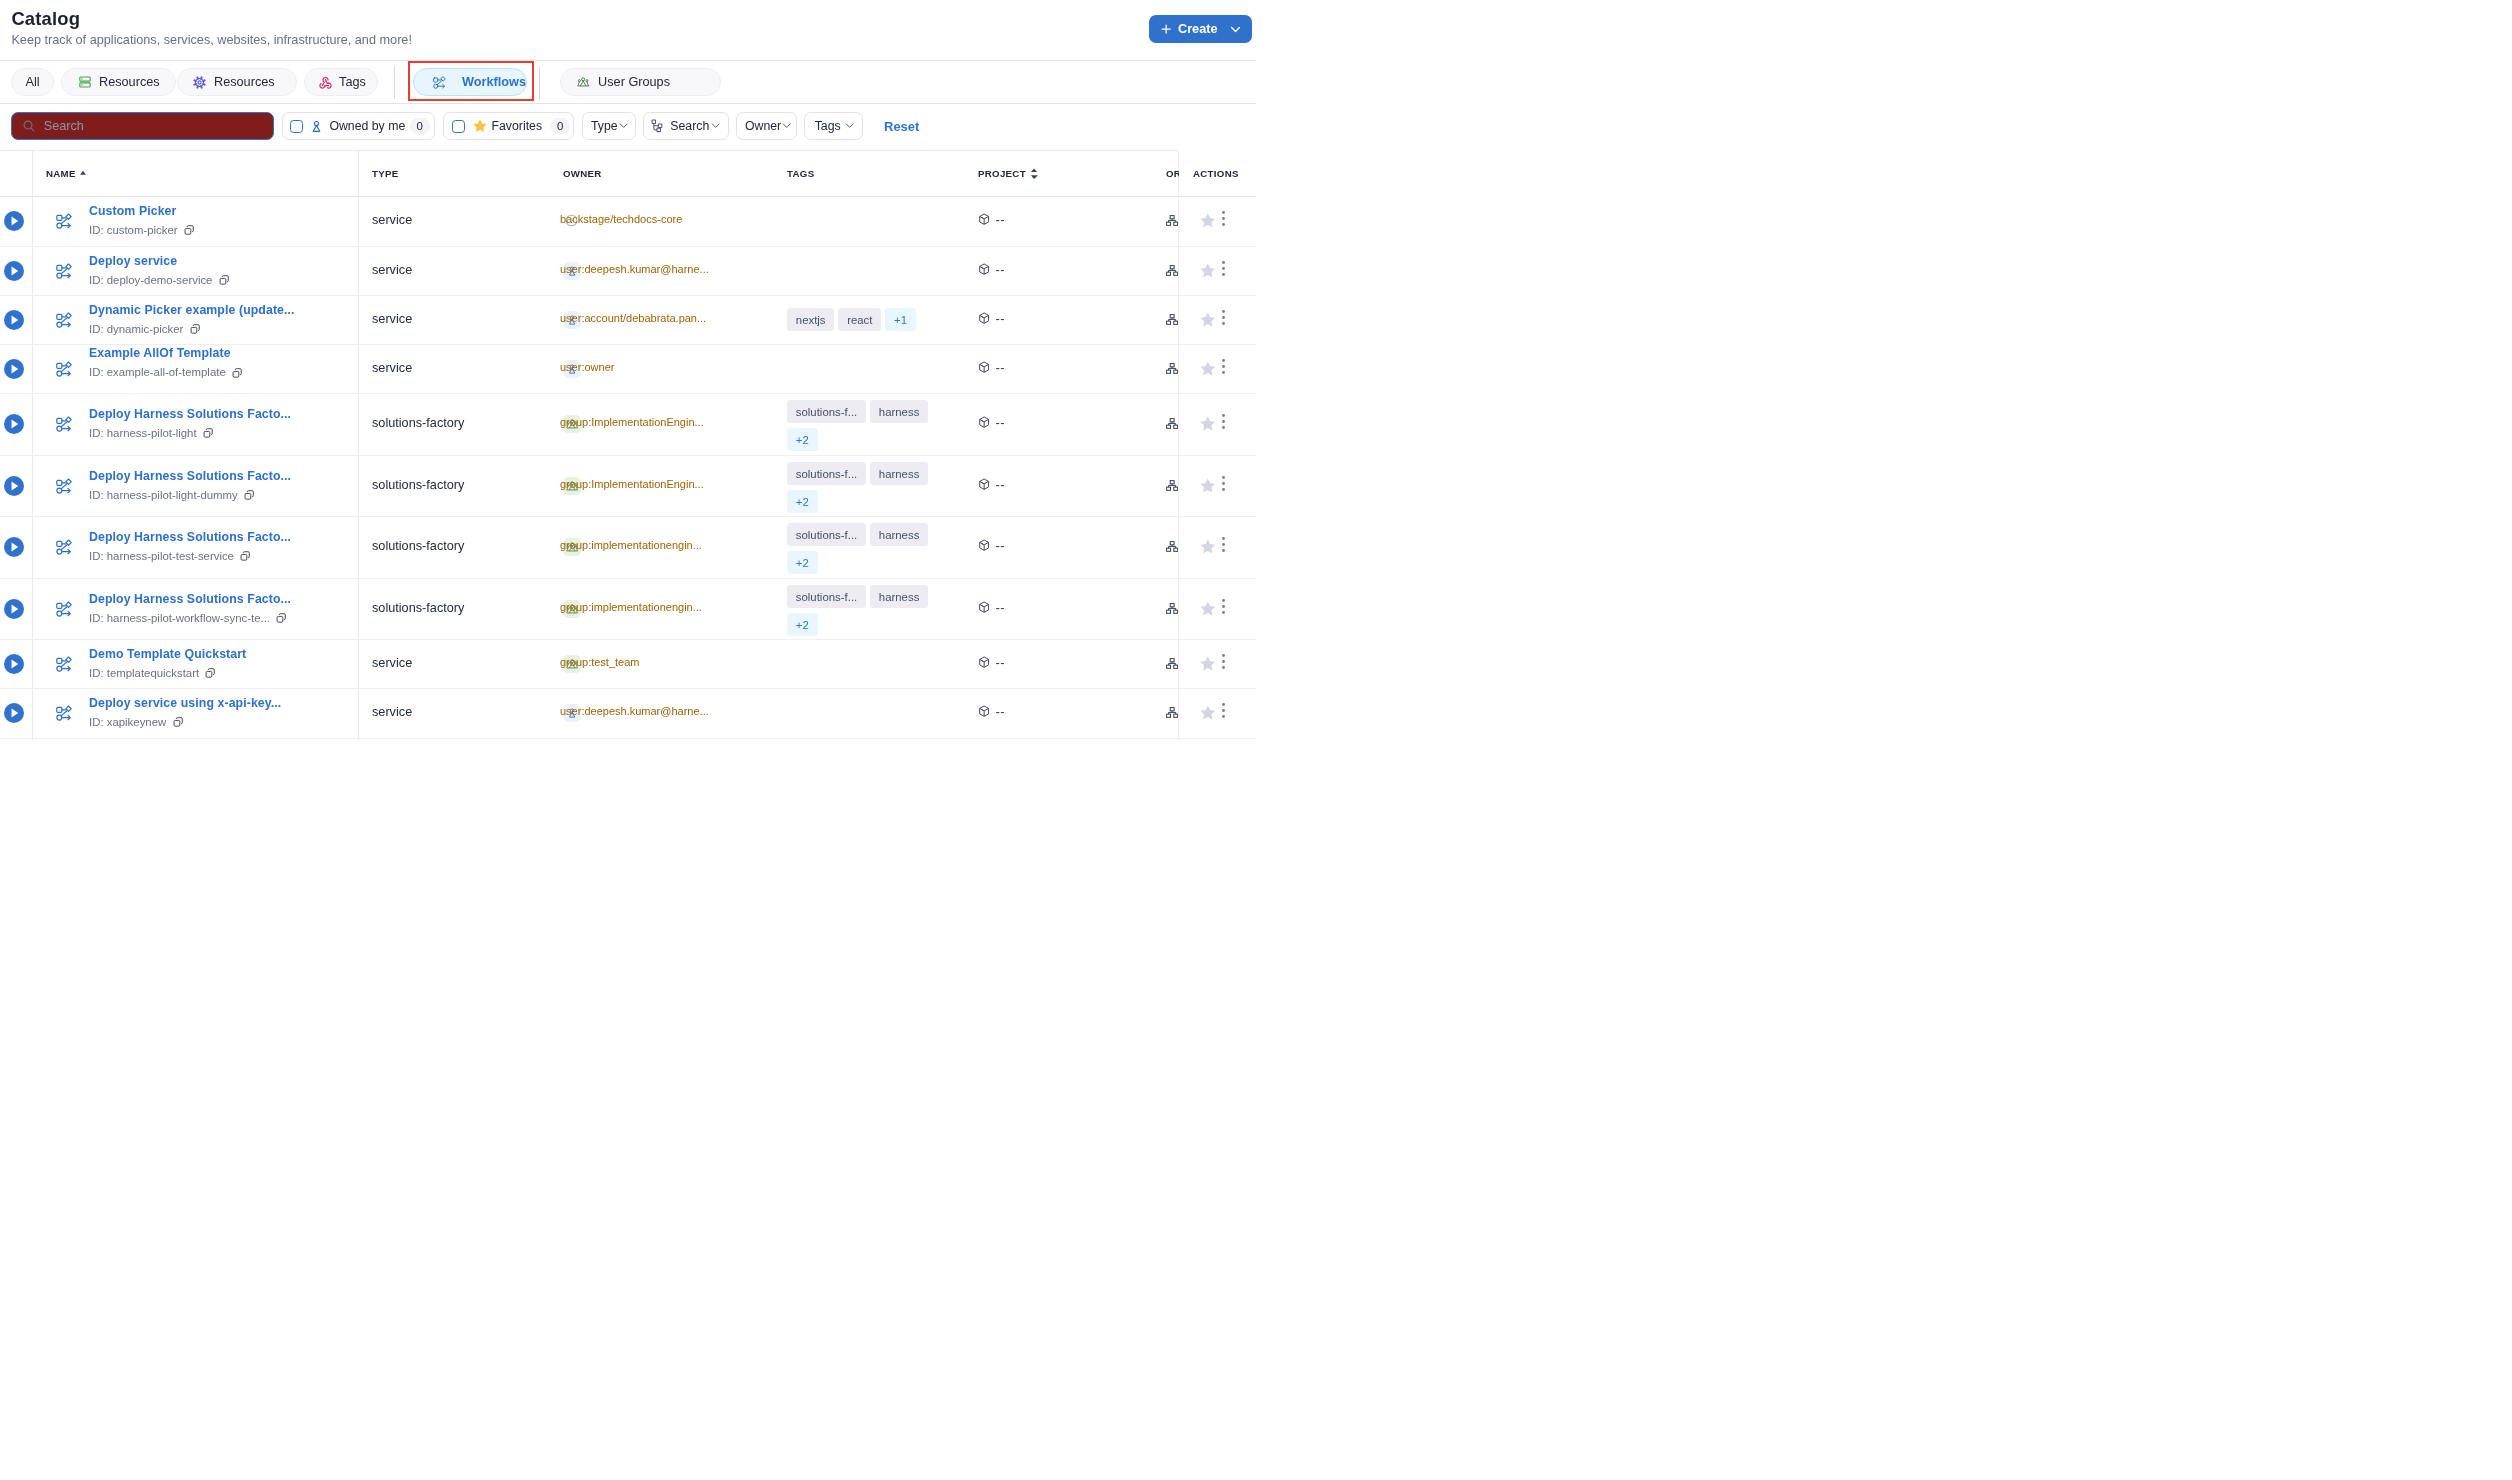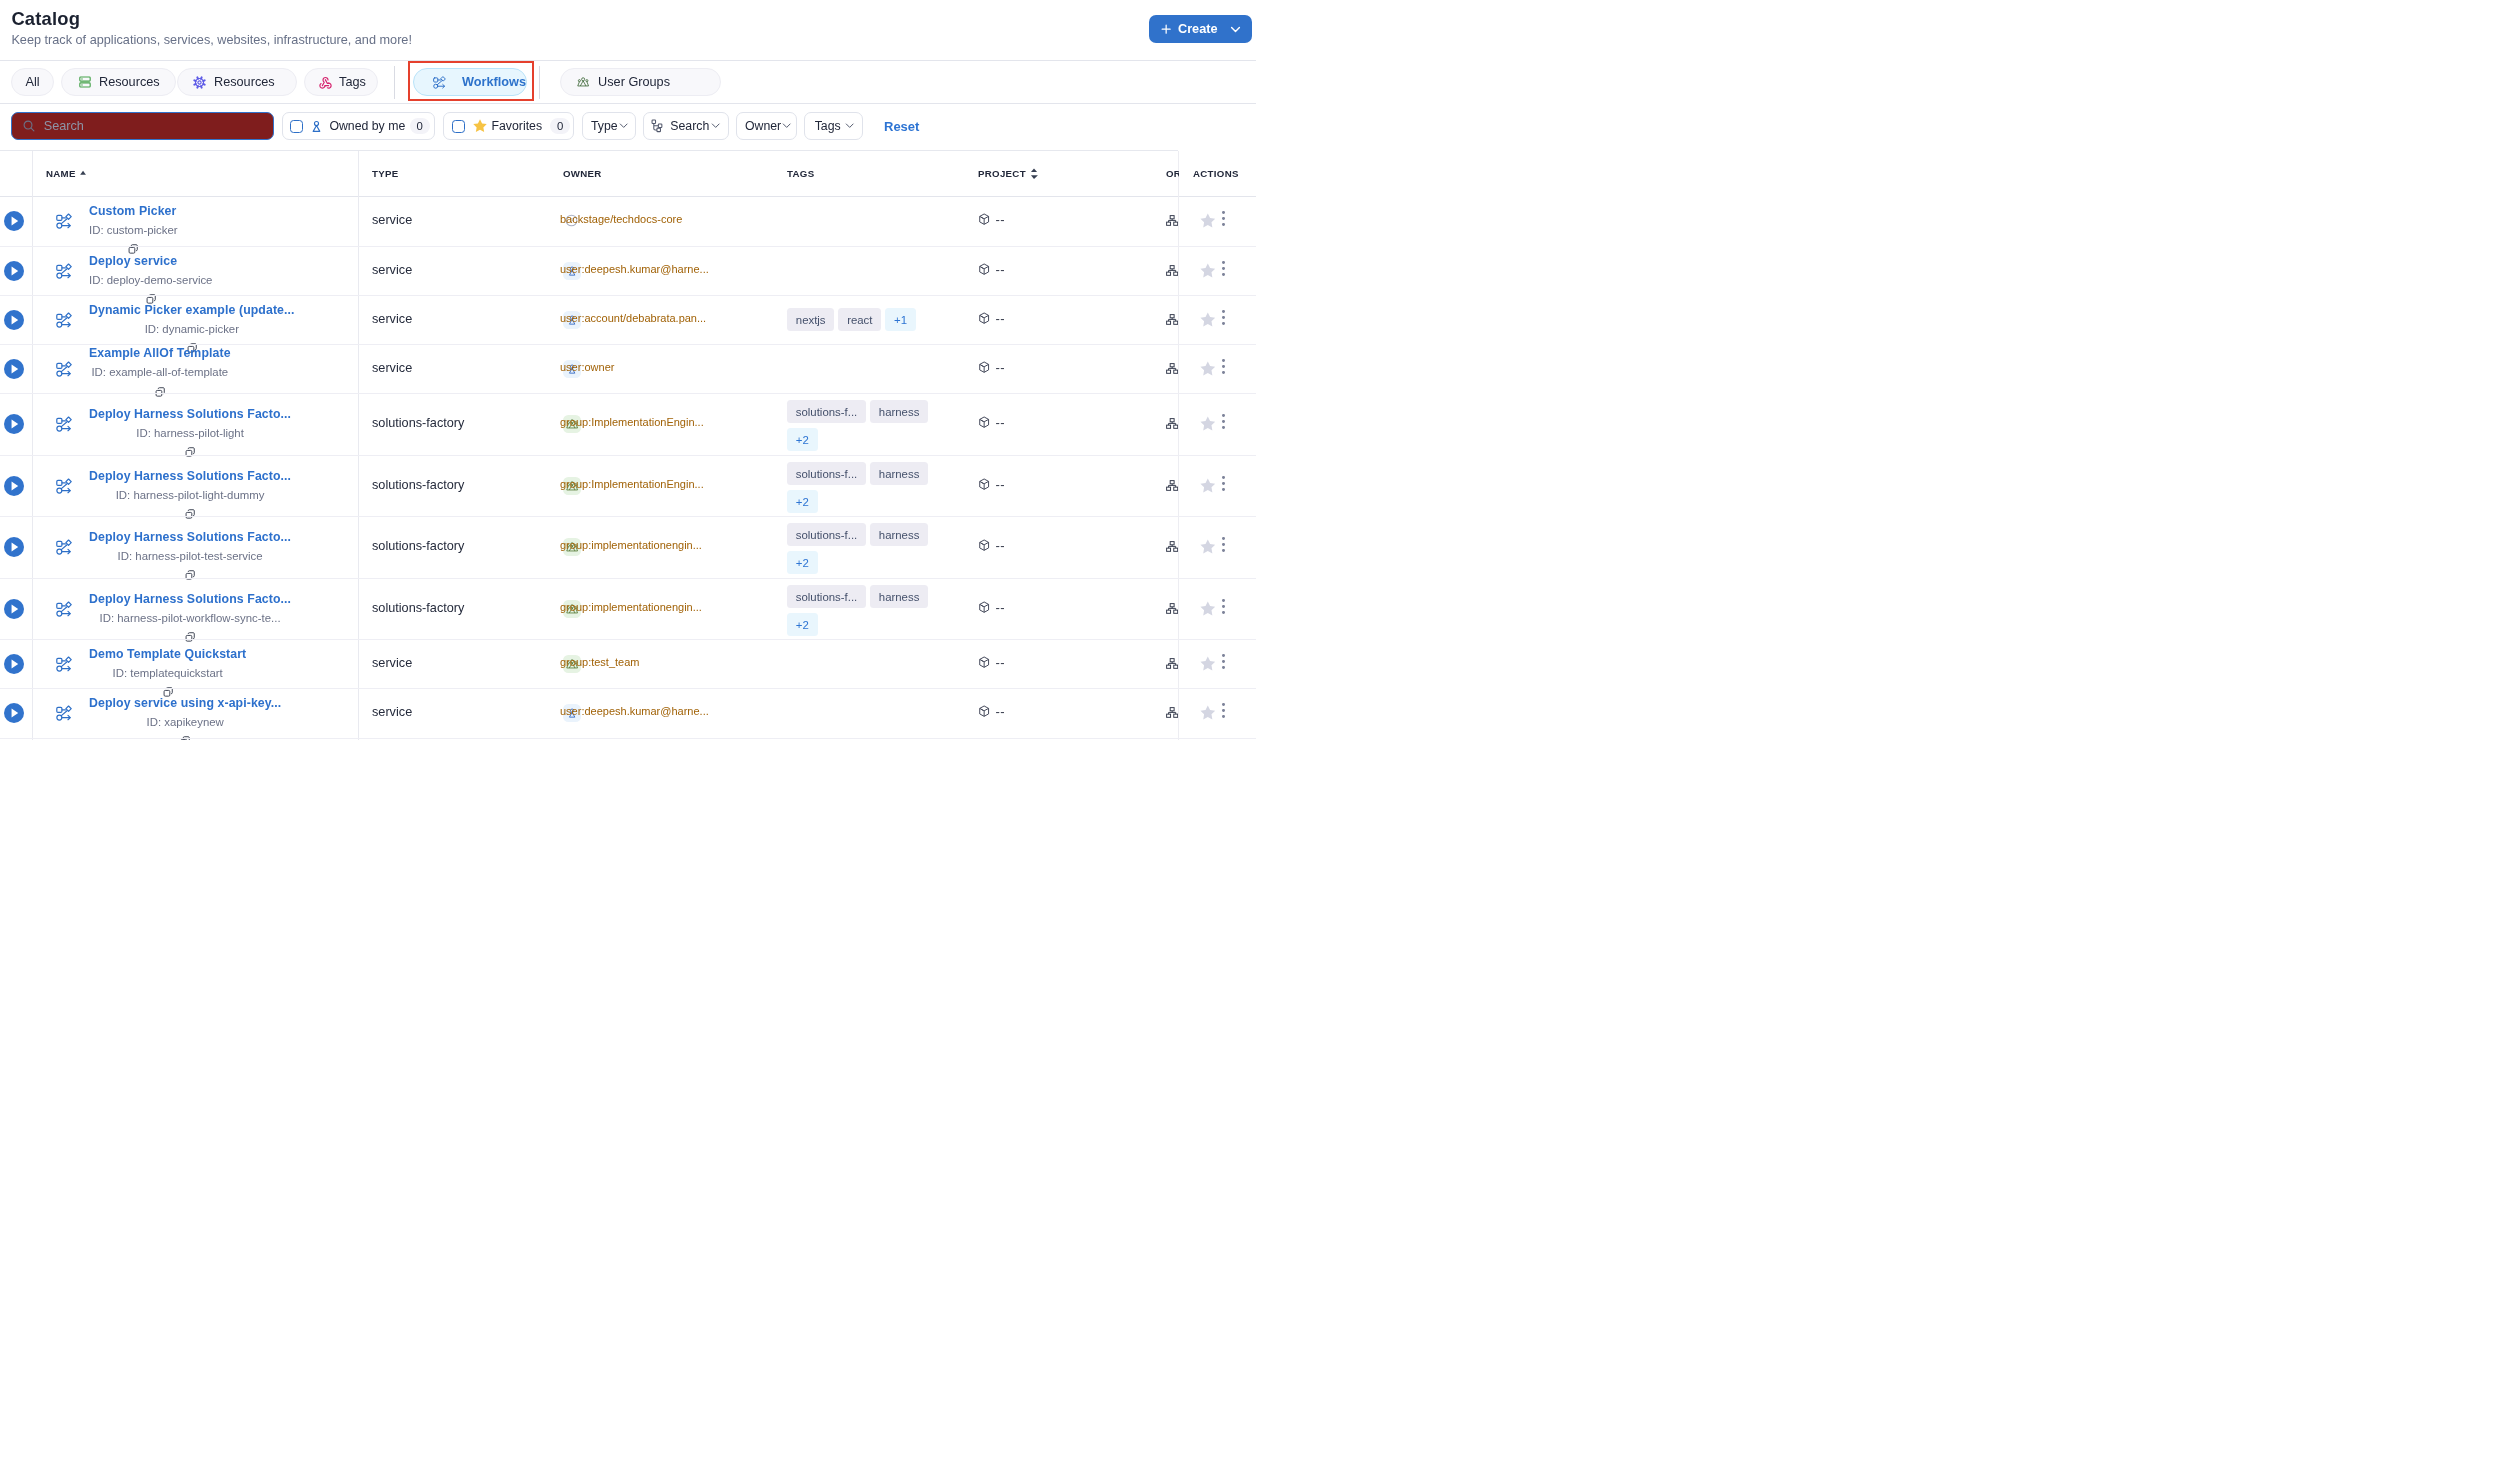--- a/index.html
+++ b/index.html
@@ -16,21 +16,21 @@
 .searchbox{position:absolute;left:11px;top:112px;width:263px;height:28px;border:1.3px solid #3173cc;border-radius:7px;background:#7f1d1d;display:flex;align-items:center;}
 .searchbox .ph{color:#8d94a6;font-size:12.7px;margin-left:8px;}
 .fpill{position:absolute;top:112px;height:28px;background:#fff;border:0.9px solid #e0e3eb;border-radius:7px;display:flex;align-items:center;white-space:nowrap;}
 .cb{width:13px;height:13px;border:1.3px solid #2d6fc7;border-radius:3.5px;background:#fff;flex:0 0 auto;}
 .badge{background:#f3f3f8;border-radius:8px;height:16.7px;min-width:20px;display:flex;align-items:center;justify-content:center;font-size:11.4px;color:#22283a;padding:0 6.1px;box-sizing:border-box;}
 .ftext{font-size:12.3px;color:#22283a;}
 .reset{position:absolute;left:884px;top:119px;font-size:13px;font-weight:700;color:#2d74d3;}
 .colhead{position:absolute;top:168px;font-size:9.7px;font-weight:700;color:#22283a;letter-spacing:0.3px;display:flex;align-items:center;gap:4.4px;}
 .row .play{position:absolute;left:4px;width:20px;height:20px;border-radius:50%;background:#3173cc;display:flex;align-items:center;justify-content:center;}
 .title{font-size:12.3px;font-weight:700;color:#2d70cc;line-height:16.7px;white-space:nowrap;letter-spacing:0.1px;}
-.idline{display:flex;align-items:center;gap:5.3px;margin-top:3.5px;flex-direction:column;}
+.idline{display:flex;align-items:center;gap:5.3px;margin-top:3.5px;}
 .idtext{font-size:11.4px;color:#6b7186;line-height:15px;white-space:nowrap;}
 .typetext{position:absolute;left:372px;font-size:12.7px;color:#252b3c;white-space:nowrap;}
 .avatar{position:absolute;left:563px;width:17.6px;height:17.6px;border-radius:5.3px;display:flex;align-items:center;justify-content:center;}
 .avatar.user{background:#eaf3fc;}
 .avatar.group{background:#e6f3e3;}
 .ownertext{position:absolute;left:560px;font-size:11px;color:#a16207;white-space:nowrap;}
 .chip{height:23px;border-radius:3.5px;background:#edecf3;color:#44506b;font-size:11.4px;display:inline-flex;align-items:center;padding:0 8.8px;white-space:nowrap;}
 .chip.plus{background:#e9f6fd;color:#2d74d3;}
 .chiprow{position:absolute;left:787px;display:flex;gap:4px;}
 .projcell{position:absolute;left:978px;display:flex;align-items:center;gap:5.3px;}

